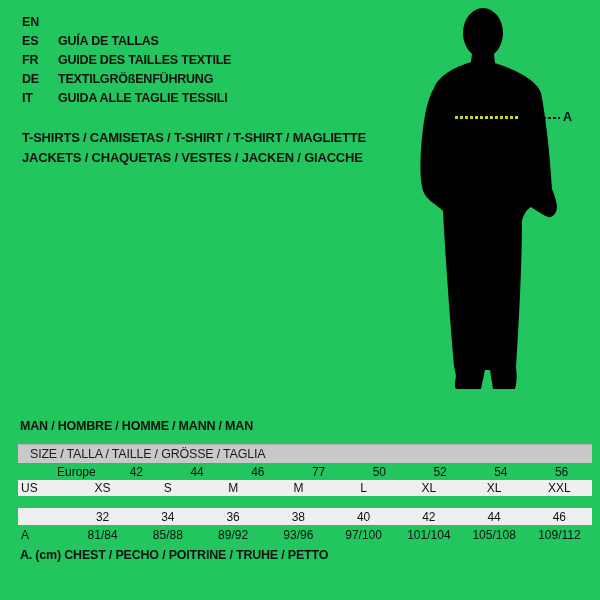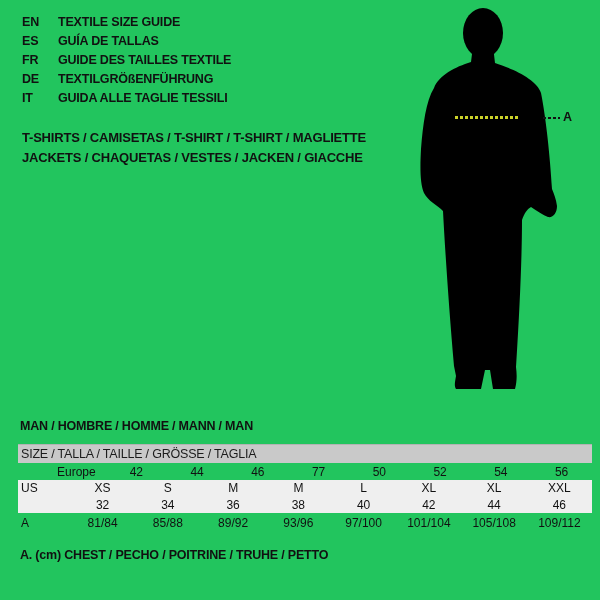--- a/index.html
+++ b/index.html
@@ -107,33 +107,33 @@
     width: 574px;
   }
   .size-table-header {
     height: 19px;
     background: var(--header-bg);
     border-top: 1px solid #b3b3b3;
     font-size: 12.5px;
     color: #1c1c1c;
     display: flex;
     align-items: center;
-    padding-left: 3px;
+    padding-left: 12px;
     letter-spacing: -0.2px;
     white-space: nowrap;
   }
   .trow {
     display: grid;
     grid-template-columns: 52px repeat(8, 1fr);
     align-items: center;
     font-size: 12px;
   }
   .trow:nth-child(1) { height: 17px; margin-left: 36px; }
   .trow:nth-child(2) { height: 16px; background: var(--shaded-bg); }
-  .trow:nth-child(3) { height: 17px; background: var(--shaded-bg); }
+  .trow:nth-child(3) { height: 17px; background: var(--shaded-bg); margin-top: 12px; }
   .trow:nth-child(4) { height: 19px; }
   .trow .row-label {
     padding-left: 3px;
     text-align: left;
     white-space: nowrap;
   }
   .trow .cell {
     text-align: center;
     white-space: nowrap;
   }
@@ -150,21 +150,20 @@
   }
 </style>
 </head>
 <body>
 
 <div class="page">
 
   <div class="lang-list">
       <div class="lang-row">
         <span class="lang-code">EN</span>
-        <span class="lang-label">TEXTILE SIZE GUIDE</span>
       </div>
       <div class="lang-row">
         <span class="lang-code">ES</span>
         <span class="lang-label">GUÍA DE TALLAS</span>
       </div>
       <div class="lang-row">
         <span class="lang-code">FR</span>
         <span class="lang-label">GUIDE DES TAILLES TEXTILE</span>
       </div>
       <div class="lang-row">

